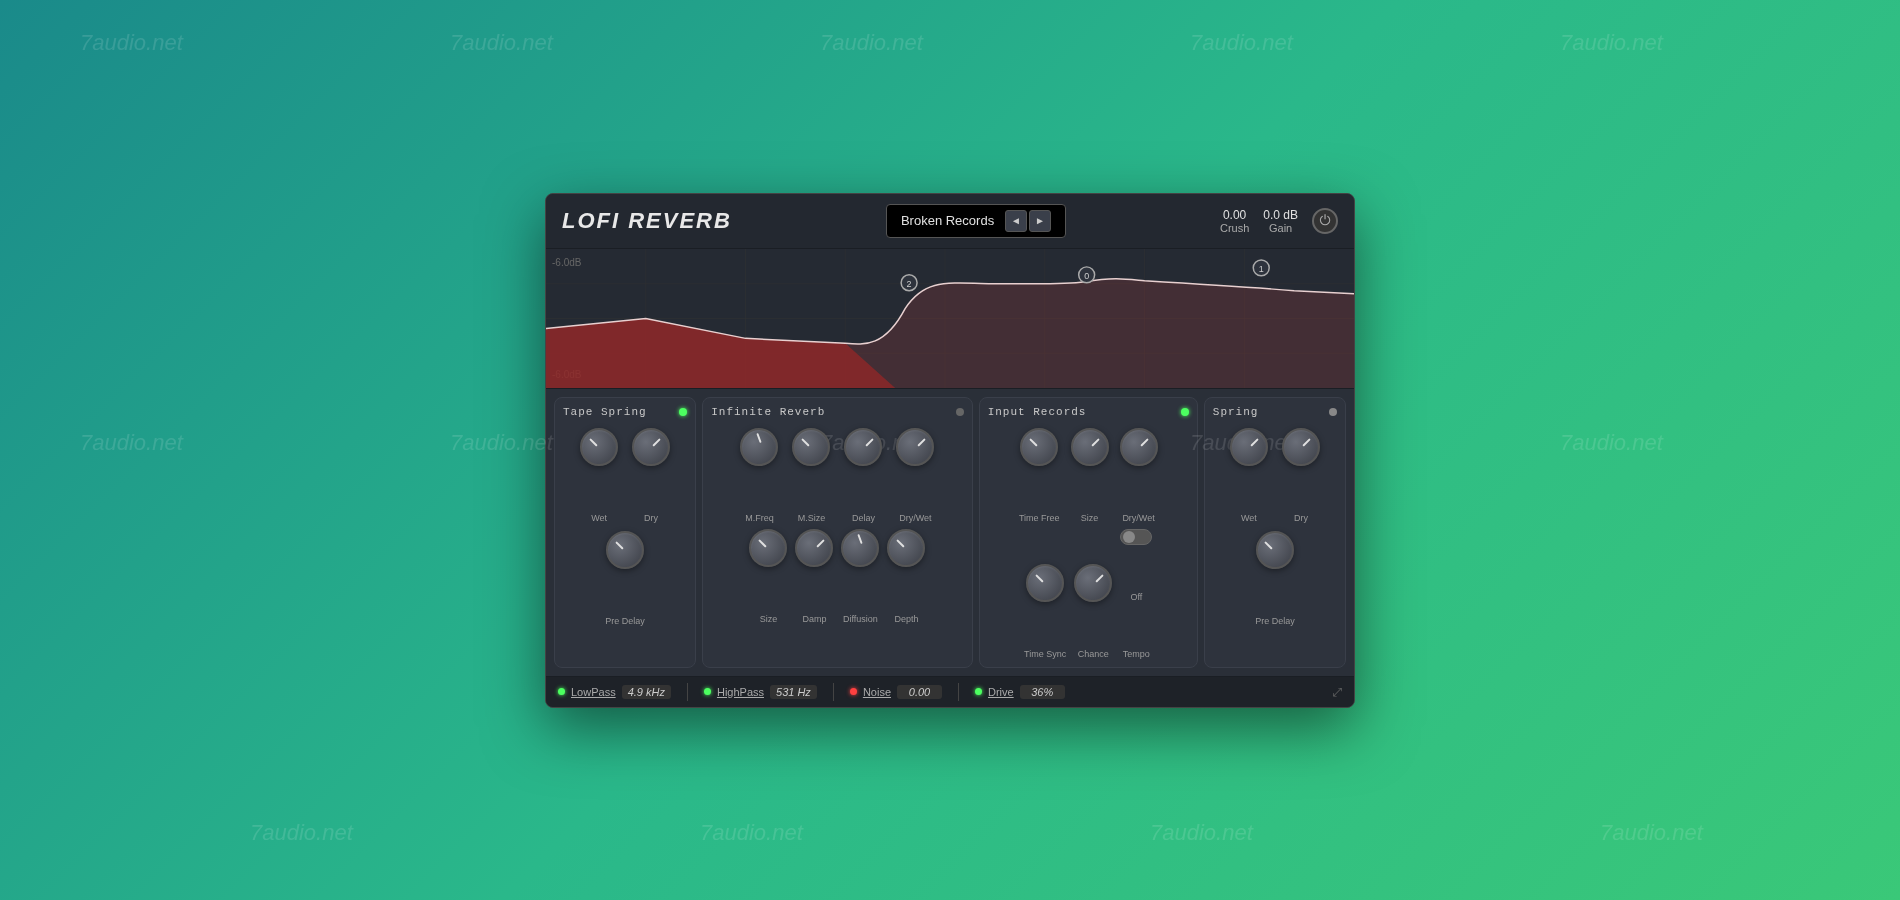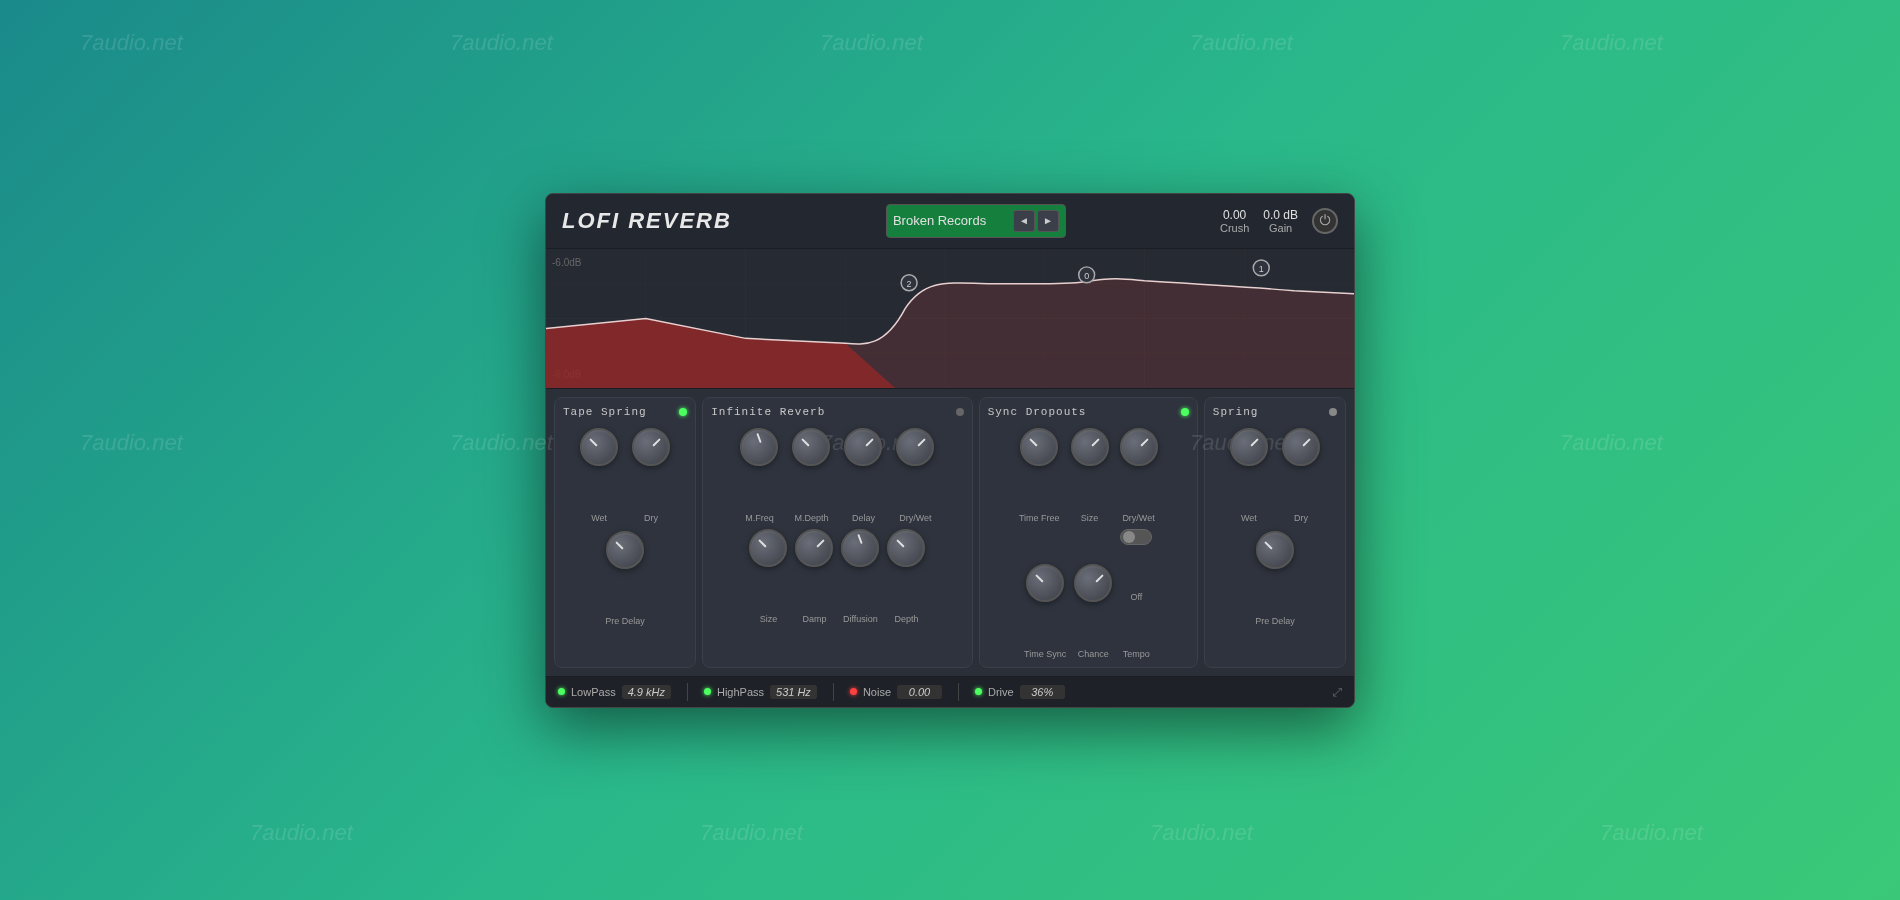--- a/index.html
+++ b/index.html
@@ -39,24 +39,24 @@
       text-transform: uppercase;
       font-style: italic;
       font-family: 'Arial Black', Arial, sans-serif;
     }
     .preset-area {
       display: flex;
       align-items: center;
       gap: 8px;
     }
     .preset-display {
-      background: #15803d;
+      background: #000000;
       border: 1px solid #555;
       border-radius: 4px;
-      padding: 5px 6px;
+      padding: 5px 14px;
       color: #e0e0e0;
       font-size: 13px;
       min-width: 180px;
       text-align: center;
       display: flex;
       align-items: center;
       justify-content: space-between;
     }
     .preset-nav {
       display: flex;
@@ -258,20 +258,21 @@
       gap: 6px;
       font-size: 11px;
     }
     .bottom-led {
       width: 7px;
       height: 7px;
       border-radius: 50%;
     }
     .bottom-label {
       color: #aaa;
+      text-decoration: underline;
     }
     .bottom-value {
       background: #333;
       color: #ccc;
       padding: 1px 6px;
       border-radius: 3px;
       font-size: 11px;
       min-width: 45px;
       text-align: center;
       font-style: italic;
@@ -405,21 +406,21 @@
         <span class="section-title">Infinite Reverb</span>
         <div class="section-led led-gray"></div>
       </div>
       <div class="inf-knobs-row1">
         <div class="knob-item">
           <div class="knob k-med-left"></div>
           <span class="knob-label">M.Freq</span>
         </div>
         <div class="knob-item">
           <div class="knob k-left"></div>
-          <span class="knob-label">M.Depth</span>
+          <span class="knob-label">M.Size</span>
         </div>
         <div class="knob-item">
           <div class="knob k-right"></div>
           <span class="knob-label">Delay</span>
         </div>
         <div class="knob-item">
           <div class="knob k-right"></div>
           <span class="knob-label">Dry/Wet</span>
         </div>
       </div>
@@ -438,21 +439,21 @@
         </div>
         <div class="knob-item">
           <div class="knob k-left"></div>
           <span class="knob-label">Depth</span>
         </div>
       </div>
     </div>
 
     <div class="section" style="flex:1.6">
       <div class="section-header">
-        <span class="section-title">Sync Dropouts</span>
+        <span class="section-title">Input Records</span>
         <div class="section-led led-green"></div>
       </div>
       <div class="dropouts-grid-row1">
         <div class="knob-item">
           <div class="knob k-left"></div>
           <span class="knob-label">Time Free</span>
         </div>
         <div class="knob-item">
           <div class="knob k-right"></div>
           <span class="knob-label">Size</span>

